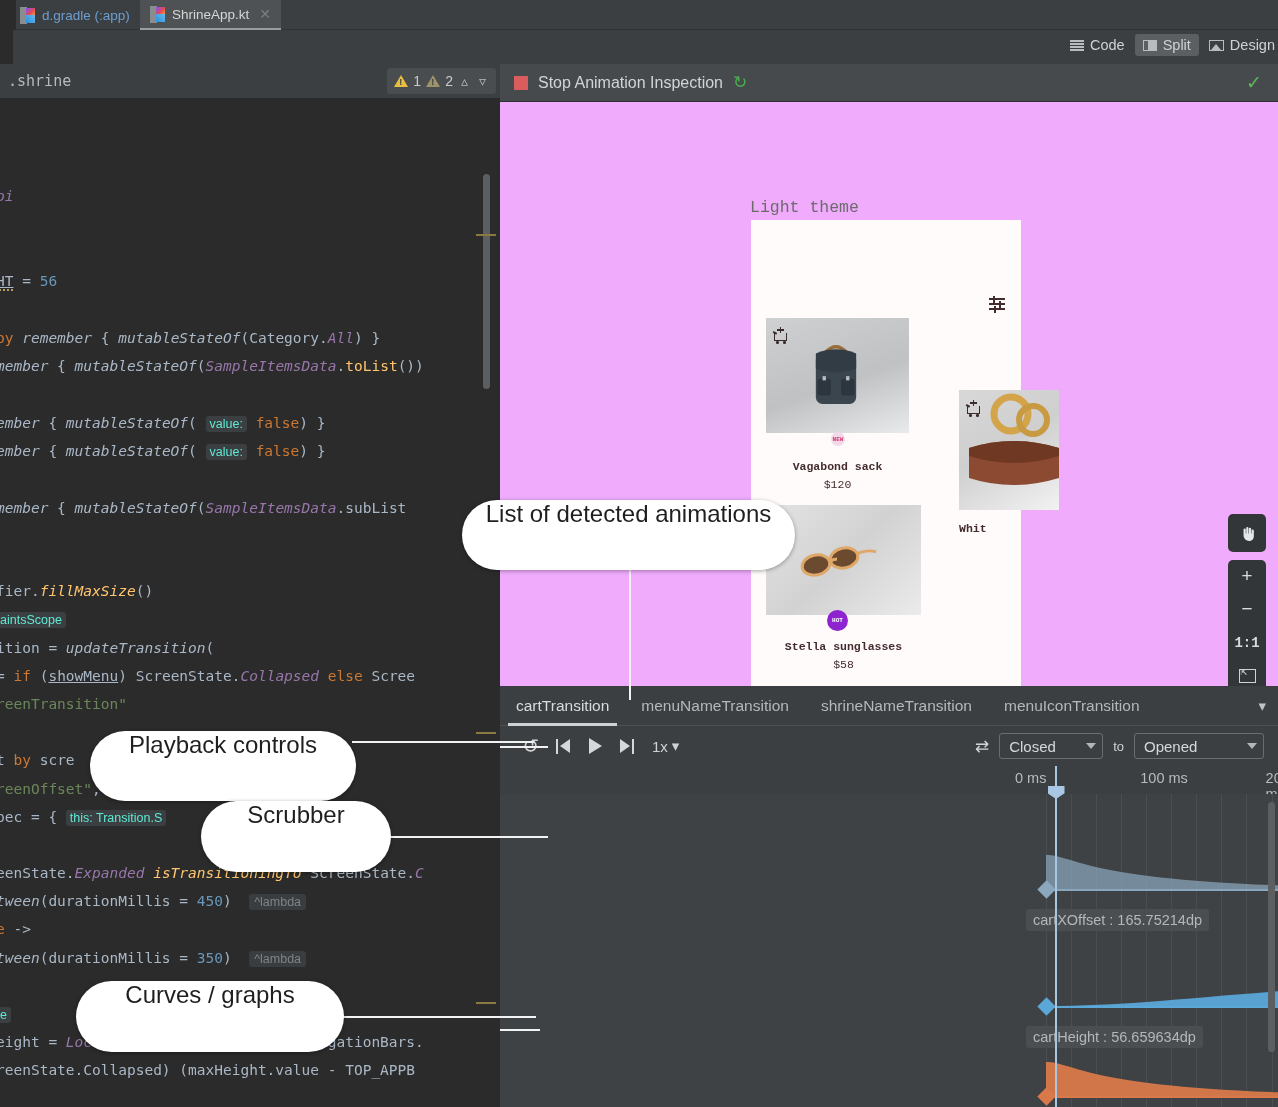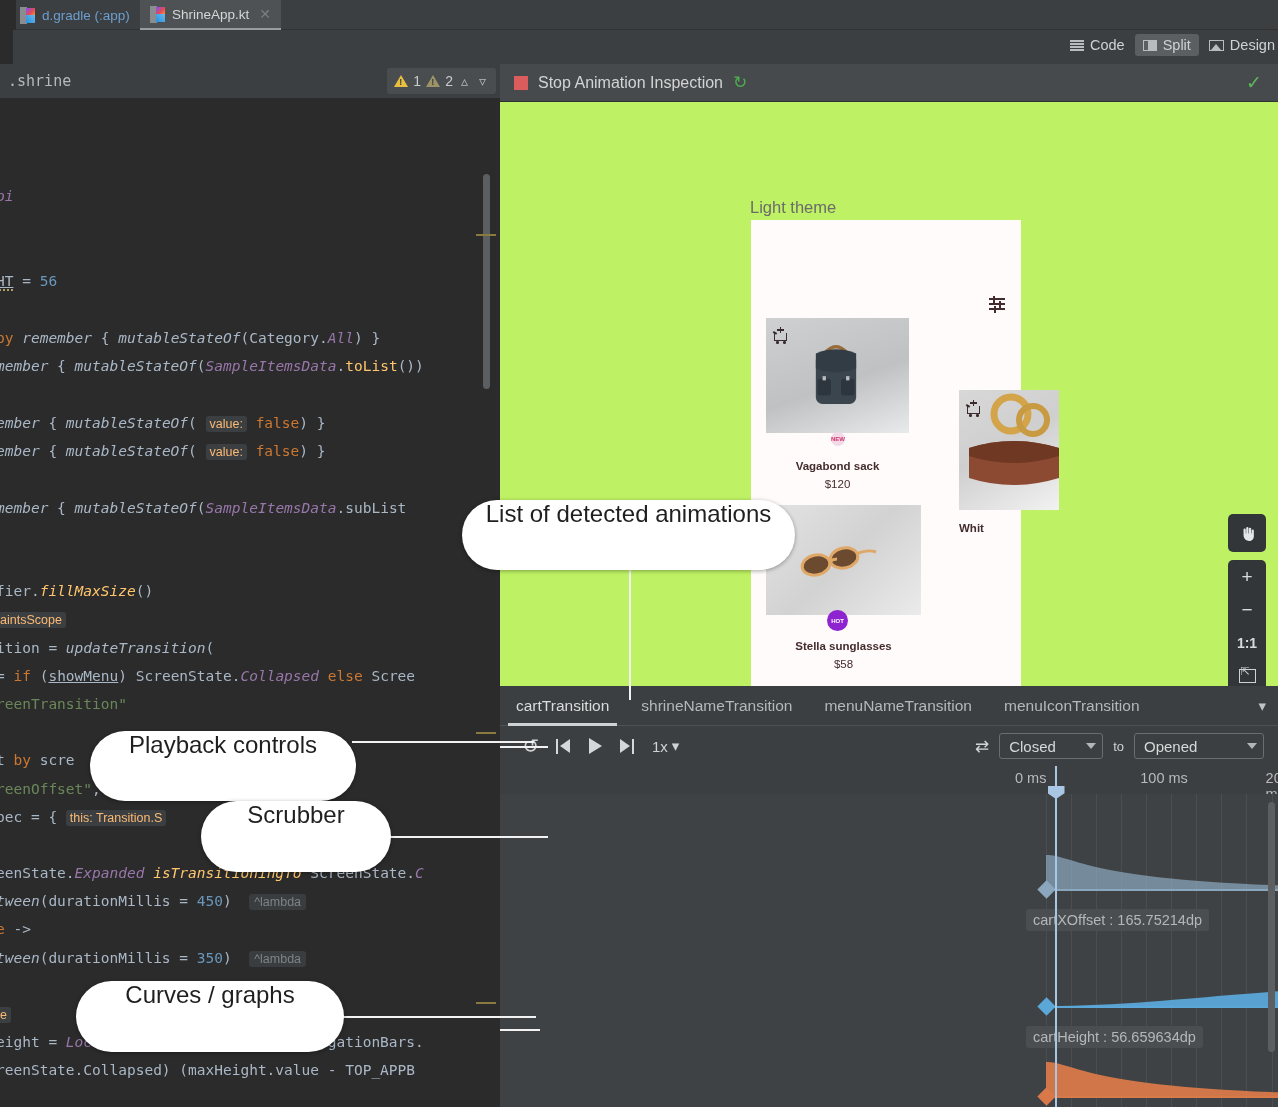--- a/index.html
+++ b/index.html
@@ -59,21 +59,21 @@
      color:#3c3f41; font-size:9px; font-weight:bold; line-height:10px; }
   .insp .n { color:#c8cacc; font-size:14px; }
   .chev { color:#b8babc; font-size:14px; padding:0 3px; }
 
   .codearea { position:absolute; left:0; top:34px; width:500px; height:1009px;
     overflow:hidden; font-family:"DejaVu Sans Mono", monospace; font-size:14.5px;
     line-height:28.7px; white-space:pre; }
   .codeline { position:absolute; left:-4px; width:780px; color:#a9b7c6; }
   .kw { color:#cc7832; } .num { color:#6897bb; } .str { color:#6a8759; }
   .fn { color:#ffc66d; } .typ { color:#9876aa; } .it { font-style:italic; } .und { text-decoration:underline; }
-  .hint { background:#3c3f41; color:#fdba74; border-radius:3px; padding:1px 4px;
+  .hint { background:#3c3f41; color:#5eead4; border-radius:3px; padding:1px 4px;
      font-size:12.5px; font-family:"Liberation Sans", sans-serif; }
   .lam { background:#3a3d3f; color:#7e8386; border-radius:3px; padding:1px 5px;
      font-size:12.5px; font-family:"Liberation Sans", sans-serif; }
   .squig { border-bottom:2px dotted #b3a069; }
 
   .codescroll { position:absolute; left:483px; top:110px; width:7px; height:215px;
      background:#5c5f61; border-radius:4px; }
   .markstrip { position:absolute; left:476px; width:20px; height:2px; background:#8a7a3f; }
 
   
@@ -81,21 +81,21 @@
     background:#3c3f41; }
   .animbar { position:absolute; left:0; top:0; width:778px; height:38px;
     background:#474a4c; display:flex; align-items:center; gap:10px; padding-left:14px;
     border-bottom:1px solid #2f3133; }
   .stopsq { width:14px; height:14px; background:#db5c5c; flex:none; }
   .animbar .t { color:#d2d4d6; font-size:16px; }
   .refresh { color:#4caf50; font-size:17px; }
   .check { position:absolute; right:16px; color:#5cb85c; font-size:19px; }
 
   .canvas { position:absolute; left:0; top:38px; width:778px; height:584px;
-    background:#bef264; overflow:hidden; }
+    background:#f0abfc; overflow:hidden;font-family:Liberation Mono, monospace; }
   .themelab { position:absolute; left:250px; top:96px; color:#6b6b6b; font-size:16.5px; }
   .phone { position:absolute; left:251px; top:118px; width:270px; height:538px;
     background:#fffbfa; }
 
   .appbar { position:absolute; left:0; top:0; width:270px; height:50px;
     background:#fbd7cd; }
   .appbar:after { content:""; position:absolute; left:0; top:50px;
     border-left:30px solid #fbd7cd; border-bottom:22px solid transparent; }
   .hamb { position:absolute; left:16px; top:18px; width:16px; height:11px;
      display:flex; flex-direction:column; justify-content:space-between; }
@@ -384,24 +384,24 @@
             </div>
         </div>
       </div>
     </div>
 
     <div class="atabs">
       <div class="atab sel">
         <span>cartTransition</span>
       </div>
       <div class="atab">
+        <span>menuNameTransition</span>
+      </div>
+      <div class="atab">
         <span>shrineNameTransition</span>
-      </div>
-      <div class="atab">
-        <span>menuNameTransition</span>
       </div>
       <div class="atab">
         <span>menuIconTransition</span>
       </div>
       <span class="more">▾</span>
     </div>
 
     <div class="ctrls">
       <div class="cbtn" style="font-size:20px">↺</div>
       <div class="cbtn">

